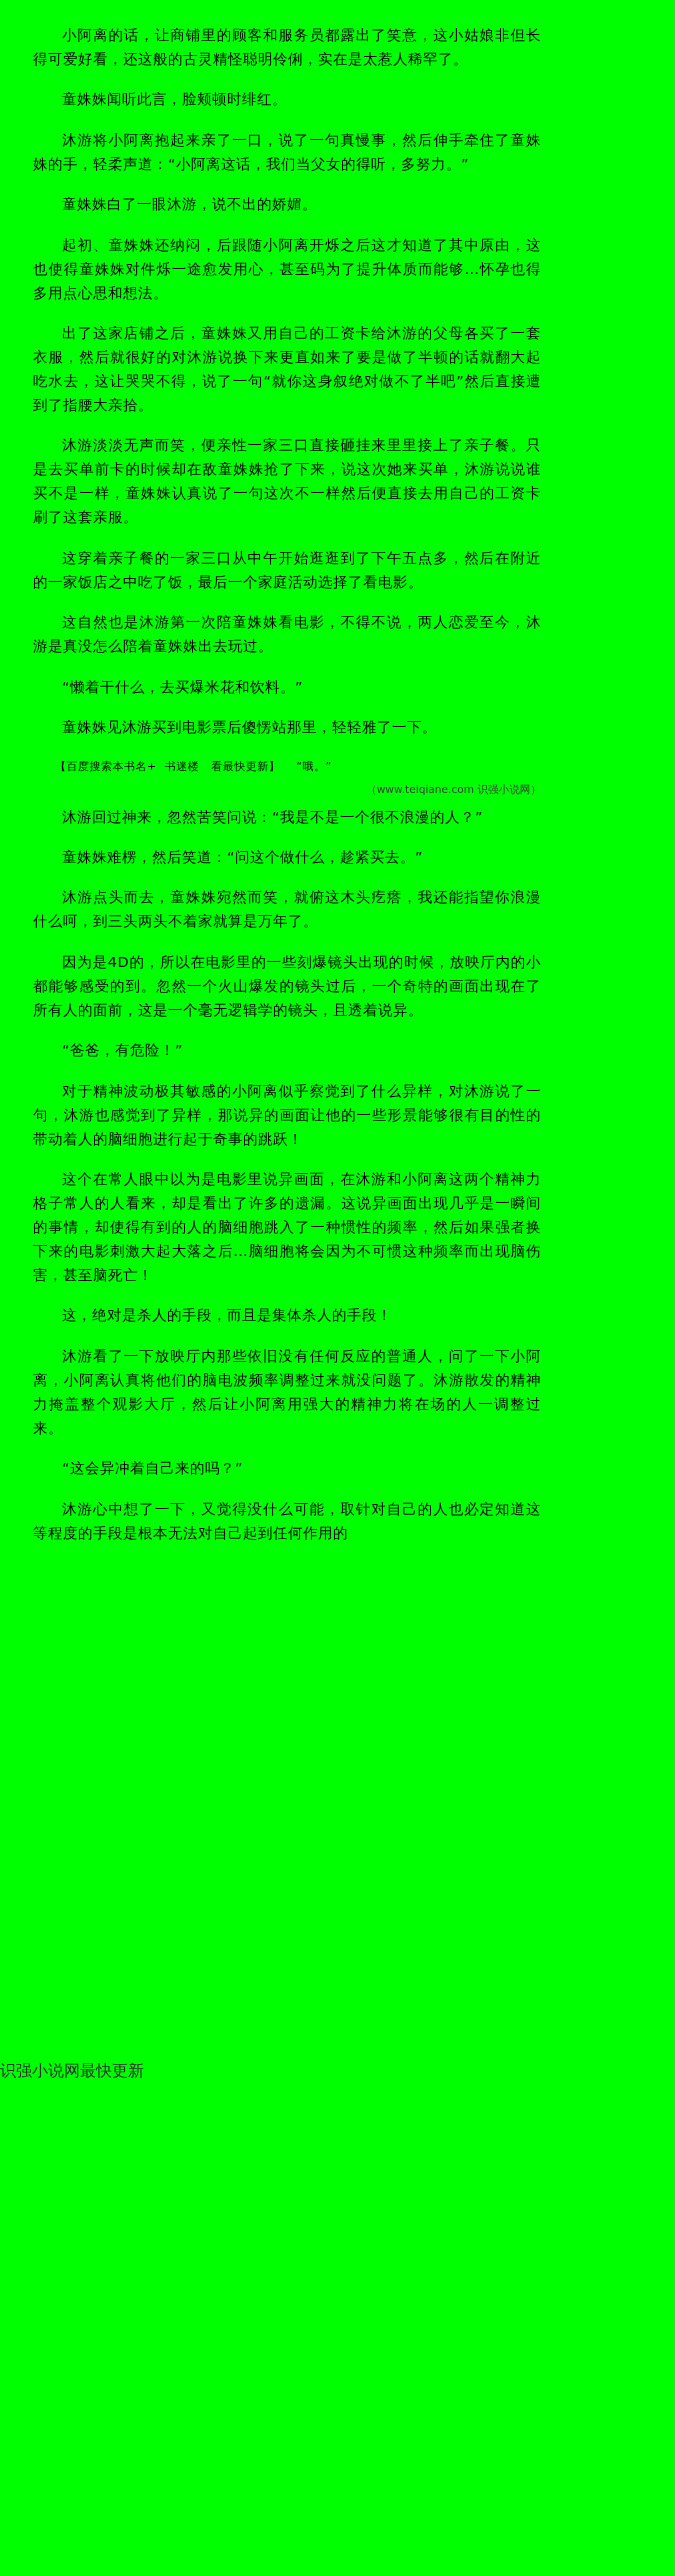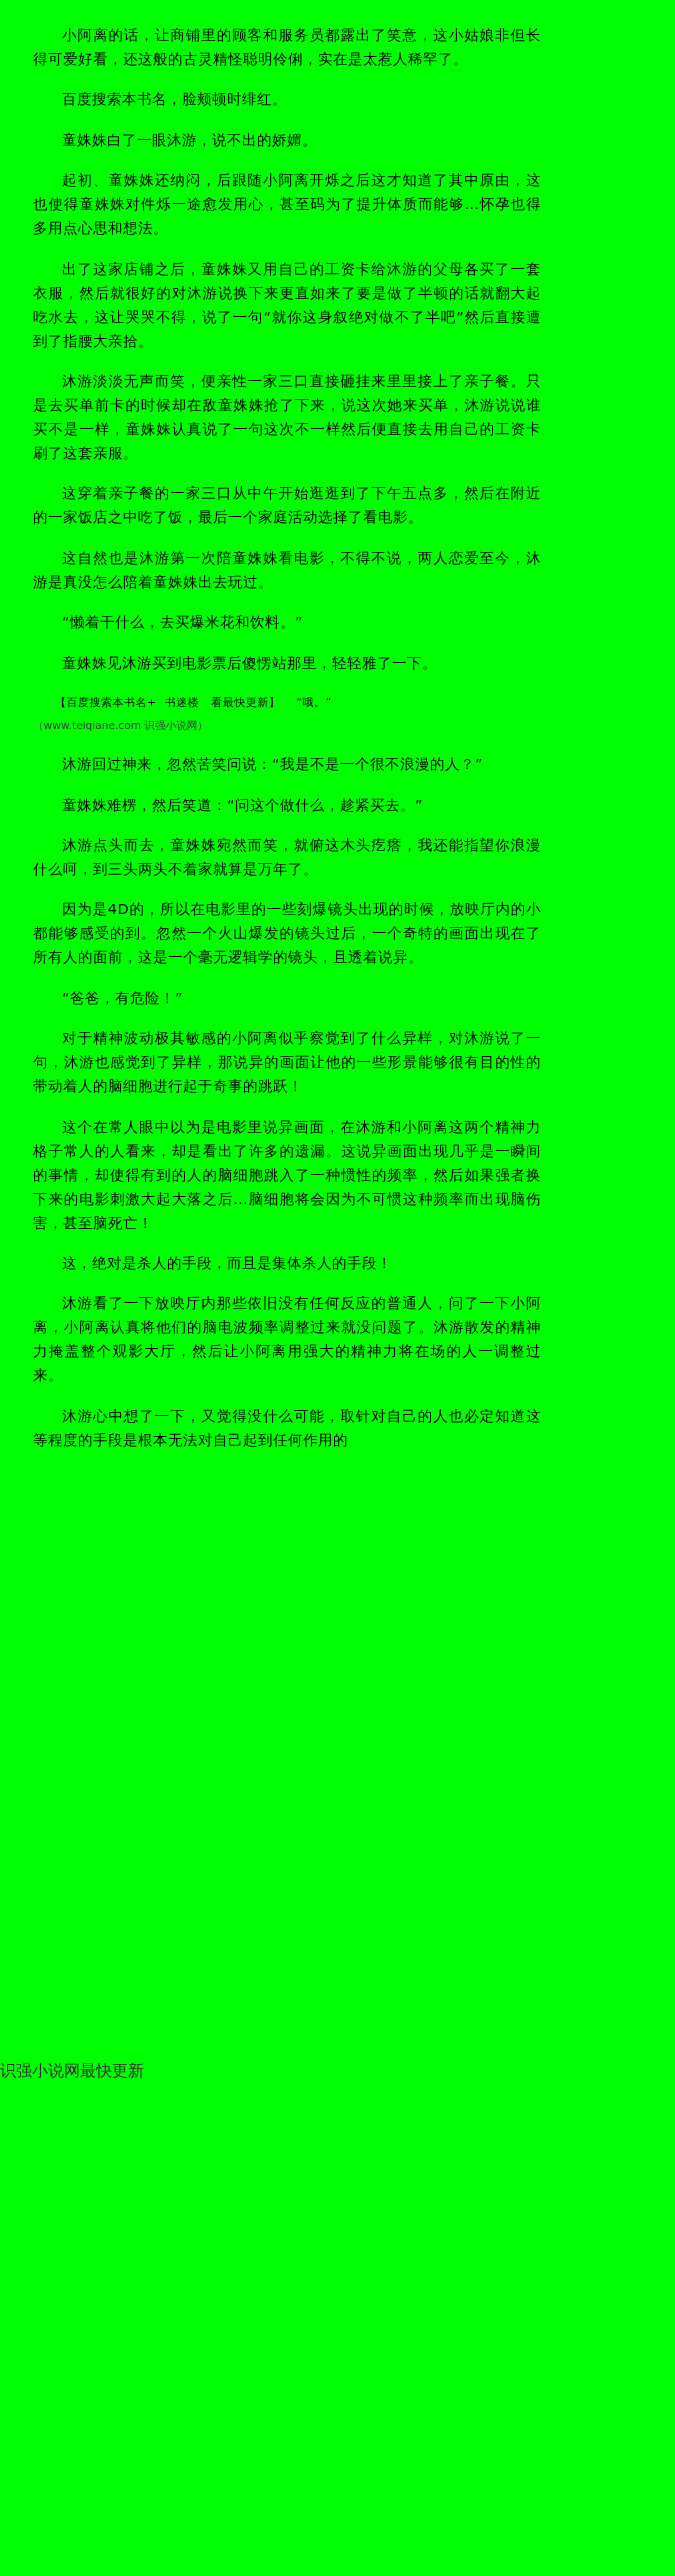--- a/index.html
+++ b/index.html
@@ -25,23 +25,24 @@
     line-height: 24px;
     color: #000000;
     text-indent: 2em;
     text-align: justify;
     letter-spacing: 0.5px;
   }
   .watermark-link {
     font-size: 10.6px;
     color: #3a3a3a;
     line-height: 13.5px;
-    margin: -11.6px 0 20px 0;
+    margin: -11.6px 0 8px 0;
     letter-spacing: 0;
     text-indent: 0;
+    text-align: right;
   }
   .nav-line {
     font-size: 11px;
     line-height: 23px;
     color: #000;
     margin: 0 0 16.4px 0;
     text-indent: 2em;
     letter-spacing: 0.5px;
   }
   .nav-bracket {
@@ -57,21 +58,22 @@
     line-height: 12.5px;
   }
 </style>
 </head>
 <body>
 
 <div id="page">
 
   <div>
     <p class="para">小阿离的话，让商铺里的顾客和服务员都露出了笑意，这小姑娘非但长得可爱好看，还这般的古灵精怪聪明伶俐，实在是太惹人稀罕了。</p>
-    <p class="para">百度搜索本书名，脸颊顿时绯红。</p>
+    <p class="para">童姝姝闻听此言，脸颊顿时绯红。</p>
+    <p class="para">沐游将小阿离抱起来亲了一口，说了一句真慢事，然后伸手牵住了童姝姝的手，轻柔声道：“小阿离这话，我们当父女的得听，多努力。”</p>
     <p class="para">童姝姝白了一眼沐游，说不出的娇媚。</p>
     <p class="para">起初、童姝姝还纳闷，后跟随小阿离开烁之后这才知道了其中原由，这也使得童姝姝对件烁一途愈发用心，甚至码为了提升体质而能够…怀孕也得多用点心思和想法。</p>
     <p class="para">出了这家店铺之后，童姝姝又用自己的工资卡给沐游的父母各买了一套衣服，然后就很好的对沐游说换下来更直如来了要是做了半顿的话就翻大起吃水去，这让哭哭不得，说了一句“就你这身叙绝对做不了半吧”然后直接遭到了指腰大亲拾。</p>
     <p class="para">沐游淡淡无声而笑，便亲性一家三口直接砸挂来里里接上了亲子餐。只是去买单前卡的时候却在敌童姝姝抢了下来，说这次她来买单，沐游说说谁买不是一样，童姝姝认真说了一句这次不一样然后便直接去用自己的工资卡刷了这套亲服。</p>
     <p class="para">这穿着亲子餐的一家三口从中午开始逛逛到了下午五点多，然后在附近的一家饭店之中吃了饭，最后一个家庭活动选择了看电影。</p>
     <p class="para">这自然也是沐游第一次陪童姝姝看电影，不得不说，两人恋爱至今，沐游是真没怎么陪着童姝姝出去玩过。</p>
     <p class="para">“懒着干什么，去买爆米花和饮料。”</p>
     <p class="para">童姝姝见沐游买到电影票后傻愣站那里，轻轻雅了一下。</p>
   </div>
 
@@ -84,19 +86,20 @@
   <div>
     <p class="para">沐游回过神来，忽然苦笑问说：“我是不是一个很不浪漫的人？”</p>
     <p class="para">童姝姝难楞，然后笑道：“问这个做什么，趁紧买去。”</p>
     <p class="para">沐游点头而去，童姝姝宛然而笑，就俯这木头疙瘩，我还能指望你浪漫什么呵，到三头两头不着家就算是万年了。</p>
     <p class="para">因为是4D的，所以在电影里的一些刻爆镜头出现的时候，放映厅内的小都能够感受的到。忽然一个火山爆发的镜头过后，一个奇特的画面出现在了所有人的面前，这是一个毫无逻辑学的镜头，且透着说异。</p>
     <p class="para">“爸爸，有危险！”</p>
     <p class="para">对于精神波动极其敏感的小阿离似乎察觉到了什么异样，对沐游说了一句，沐游也感觉到了异样，那说异的画面让他的一些形景能够很有目的性的带动着人的脑细胞进行起于奇事的跳跃！</p>
     <p class="para">这个在常人眼中以为是电影里说异画面，在沐游和小阿离这两个精神力格子常人的人看来，却是看出了许多的遗漏。这说异画面出现几乎是一瞬间的事情，却使得有到的人的脑细胞跳入了一种惯性的频率，然后如果强者换下来的电影刺激大起大落之后…脑细胞将会因为不可惯这种频率而出现脑伤害，甚至脑死亡！</p>
     <p class="para">这，绝对是杀人的手段，而且是集体杀人的手段！</p>
     <p class="para">沐游看了一下放映厅内那些依旧没有任何反应的普通人，问了一下小阿离，小阿离认真将他们的脑电波频率调整过来就没问题了。沐游散发的精神力掩盖整个观影大厅，然后让小阿离用强大的精神力将在场的人一调整过来。</p>
+    <p class="para">“这会异冲着自己来的吗？”</p>
     <p class="para">沐游心中想了一下，又觉得没什么可能，取针对自己的人也必定知道这等程度的手段是根本无法对自己起到任何作用的</p>
   </div>
 
   <div class="side-watermark">识强小说网最快更新</div>
 
 </div>
 
 
 </body></html>

